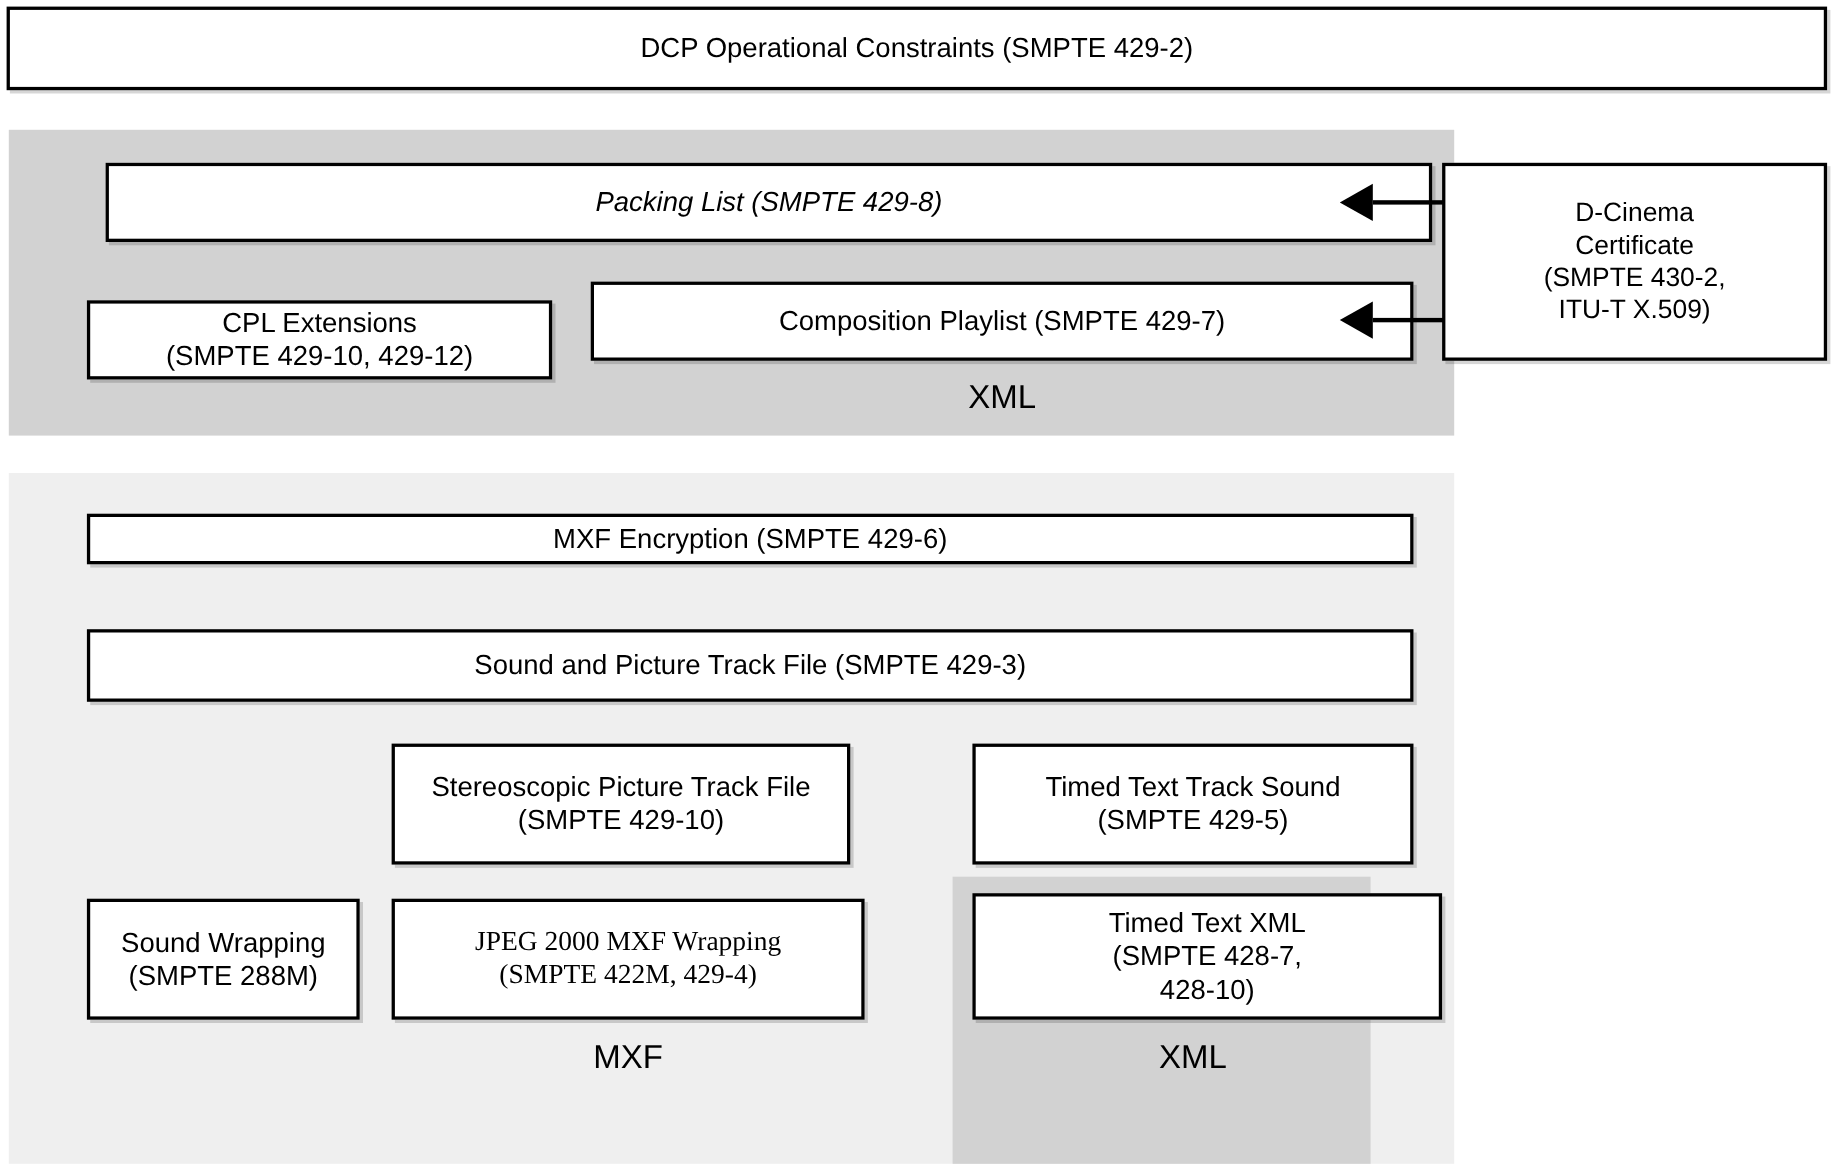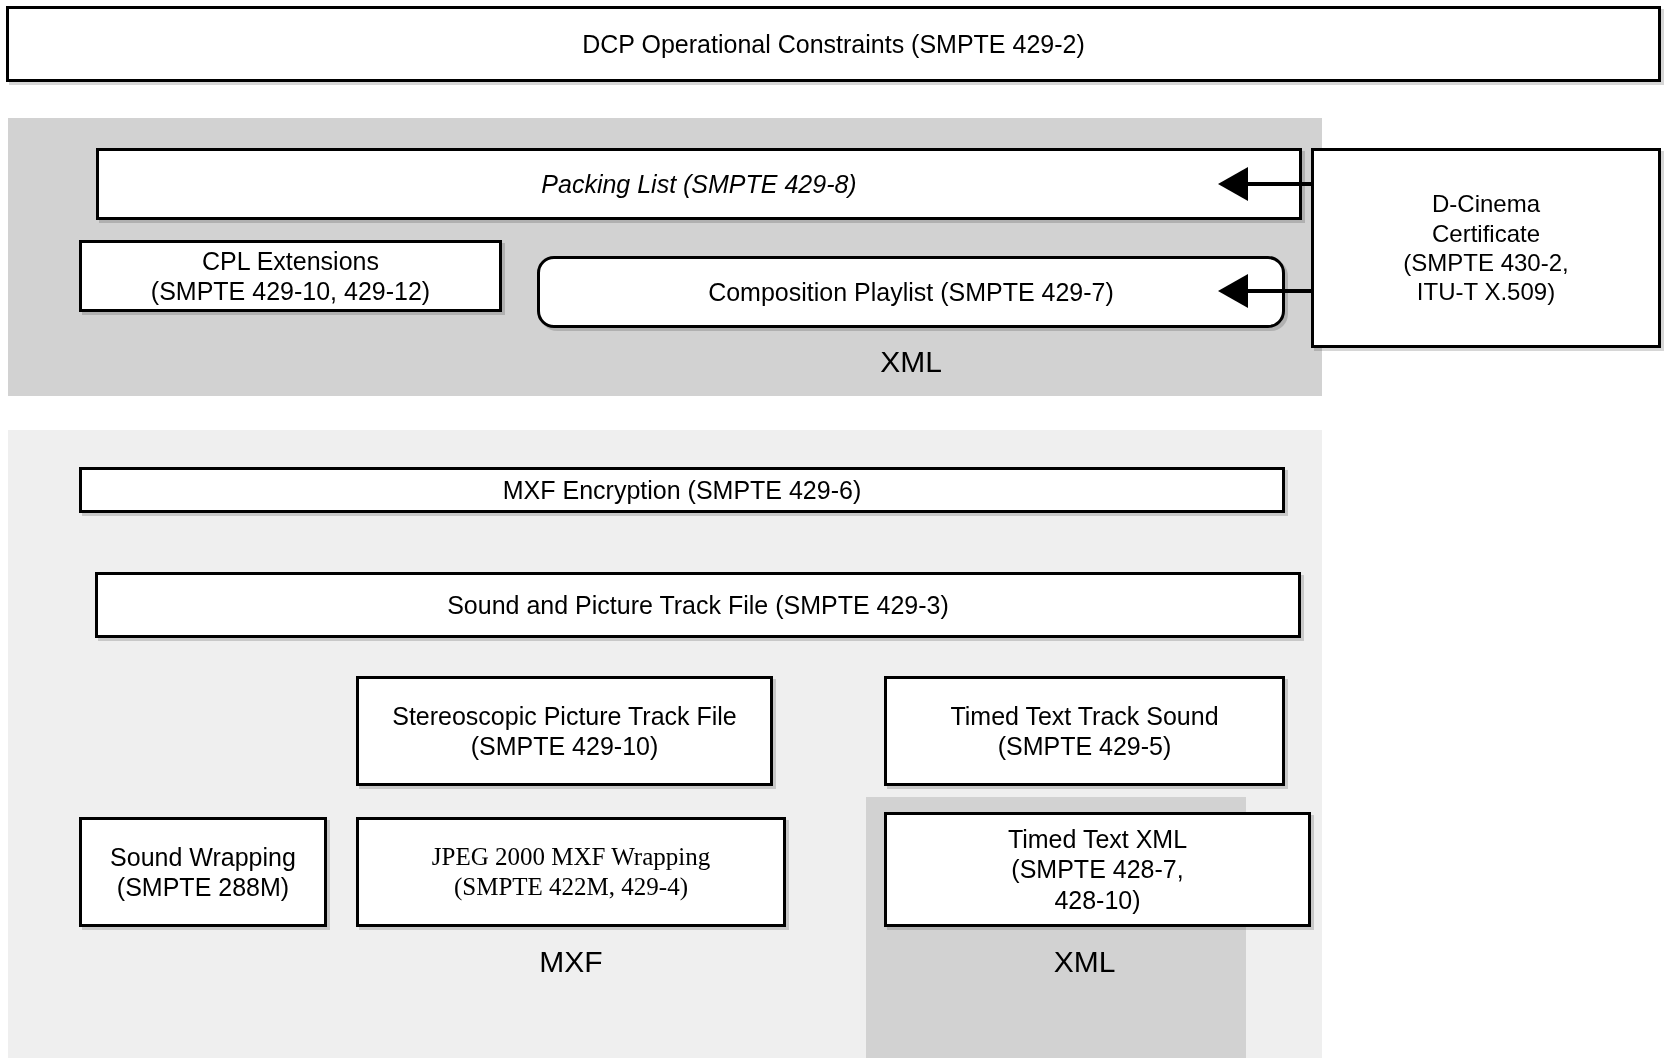--- a/index.html
+++ b/index.html
@@ -79,36 +79,36 @@
   <div class="node" style="left:6px; top:6px; width:1655px; height:76px;">
     <span>DCP Operational Constraints (SMPTE 429-2)</span>
   </div>
 
   <div class="panel panel-xml-top" style="left:8px; top:118px; width:1314px; height:278px;"></div>
 
   <div class="node" style="left:96px; top:148px; width:1206px; height:72px;font-style:italic;">
     <span>Packing List (SMPTE 429-8)</span>
   </div>
 
-  <div class="node" style="left:79px; top:240px; width:423px; height:72px;">
+  <div class="node" style="left:79px; top:273px; width:423px; height:72px;">
     <span>
       <span>CPL Extensions</span>
       <span>(SMPTE 429-10, 429-12)</span>
     </span>
   </div>
 
-  <div class="node" style="left:537px; top:256px; width:748px; height:72px;border-radius:17px;">
+  <div class="node" style="left:537px; top:256px; width:748px; height:72px;">
     <span>Composition Playlist (SMPTE 429-7)</span>
   </div>
 
   <div class="panel-label" style="left:537px; top:345px; width:748px;">
     <span>XML</span>
   </div>
 
-  <div class="node" style="left:1311px; top:148px; width:350px; height:200px; font-size:24px;">
+  <div class="node" style="left:1311px; top:148px; width:350px; height:180px; font-size:24px;">
     <span>
       <span>D-Cinema</span>
       <span>Certificate</span>
       <span>(SMPTE 430-2,</span>
       <span>ITU-T X.509)</span>
     </span>
   </div>
 
   <div class="arrow-line" style="left:1248px; top:182px; width:65px;"></div>
   <div class="arrow-head" style="left:1218px; top:167px;"></div>
@@ -117,21 +117,21 @@
   <div class="arrow-head" style="left:1218px; top:274px;"></div>
 
   <div class="panel panel-mxf" style="left:8px; top:430px; width:1314px; height:628px;"></div>
 
   <div class="panel panel-xml-inner" style="left:866px; top:797px; width:380px; height:261px;"></div>
 
   <div class="node" style="left:79px; top:467px; width:1206px; height:46px;">
     <span>MXF Encryption (SMPTE 429-6)</span>
   </div>
 
-  <div class="node" style="left:79px; top:572px; width:1206px; height:66px;margin-left:16px;">
+  <div class="node" style="left:79px; top:572px; width:1206px; height:66px;">
     <span>Sound and Picture Track File (SMPTE 429-3)</span>
   </div>
 
   <div class="node" style="left:356px; top:676px; width:417px; height:110px;">
     <span>
       <span>Stereoscopic Picture Track File</span>
       <span>(SMPTE 429-10)</span>
     </span>
   </div>
 

